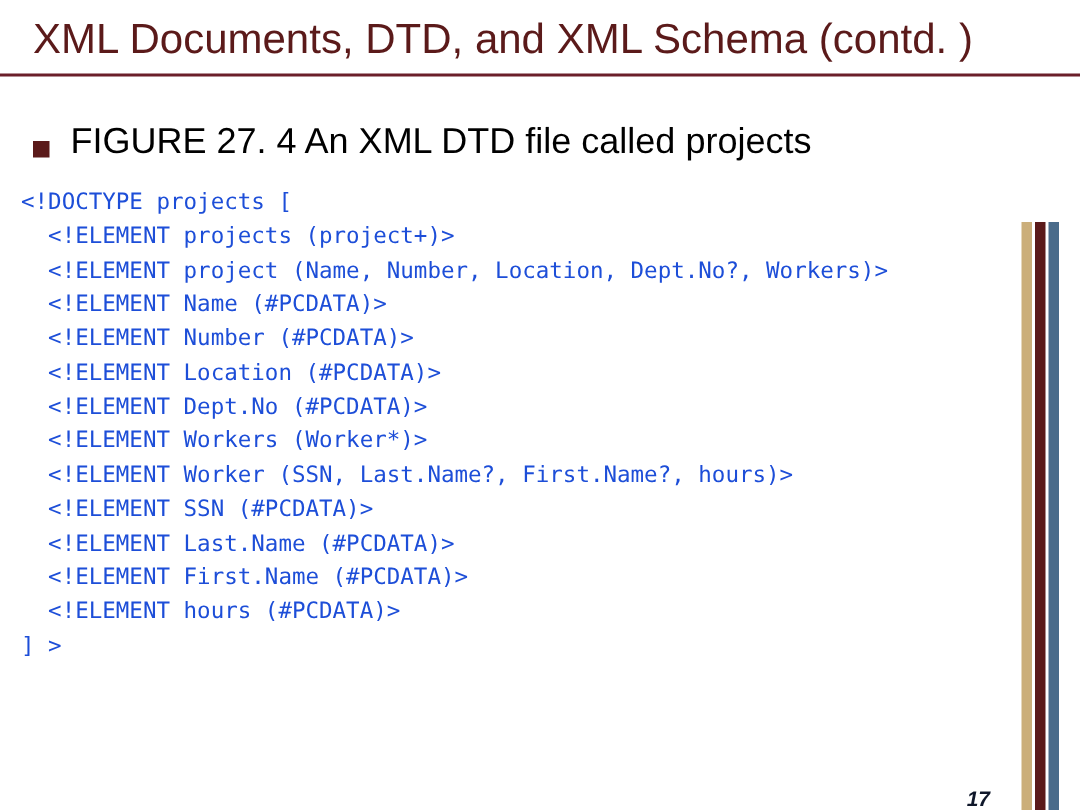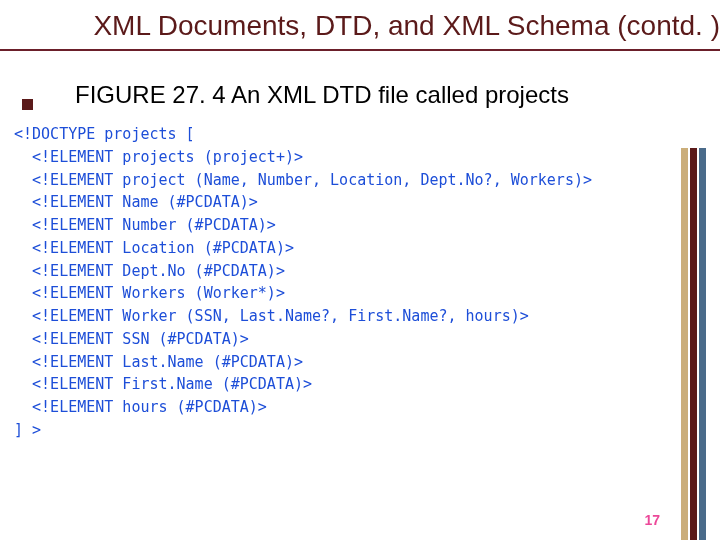--- a/index.html
+++ b/index.html
@@ -7,34 +7,32 @@
     width: 720px;
     height: 540px;
     background: #ffffff;
     font-family: Arial, Helvetica, sans-serif;
     position: relative;
     overflow: hidden;
   }
   .title-block {
     padding: 8px 0 6px 22px;
     border-bottom: 2px solid #6b1f2a;
-    text-align: right;
   }
   .title-block h1 {
     font-family: Arial, sans-serif;
     font-size: 28px;
     font-weight: normal;
     color: #5b1a1a;
     line-height: 1.25;
   }
   .caption-row {
     display: flex;
-    align-items: flex-end;
+    align-items: center;
     padding: 28px 10px 0 22px;
-    gap: 28px;
   }
   .bullet {
     width: 11px;
     height: 11px;
     background: #5b1a1a;
     margin-top: 9px;
     margin-right: 14px;
     flex: 0 0 auto;
   }
   .caption {
@@ -60,24 +58,25 @@
   }
   .stripe {
     width: 7px;
   }
   .stripe.a { height: 392px; background: #cbae7a; }
   .stripe.b { height: 392px; background: #5b1a1a; }
   .stripe.c { height: 392px; background: #4a6b8a; }
   .page-num {
     position: absolute;
     right: 60px;
-    bottom: 12px;
+    bottom: 0;
     font-size: 14px;
     font-weight: bold;
-    color: #ec4899;
+    color: #0f172a;
+    font-style: italic;
   }
 </style>
 </head>
 <body>
 
 <div class="title-block">
   <h1>XML Documents, DTD, and XML Schema (contd. )</h1>
 </div>
 
 <div class="caption-row">

